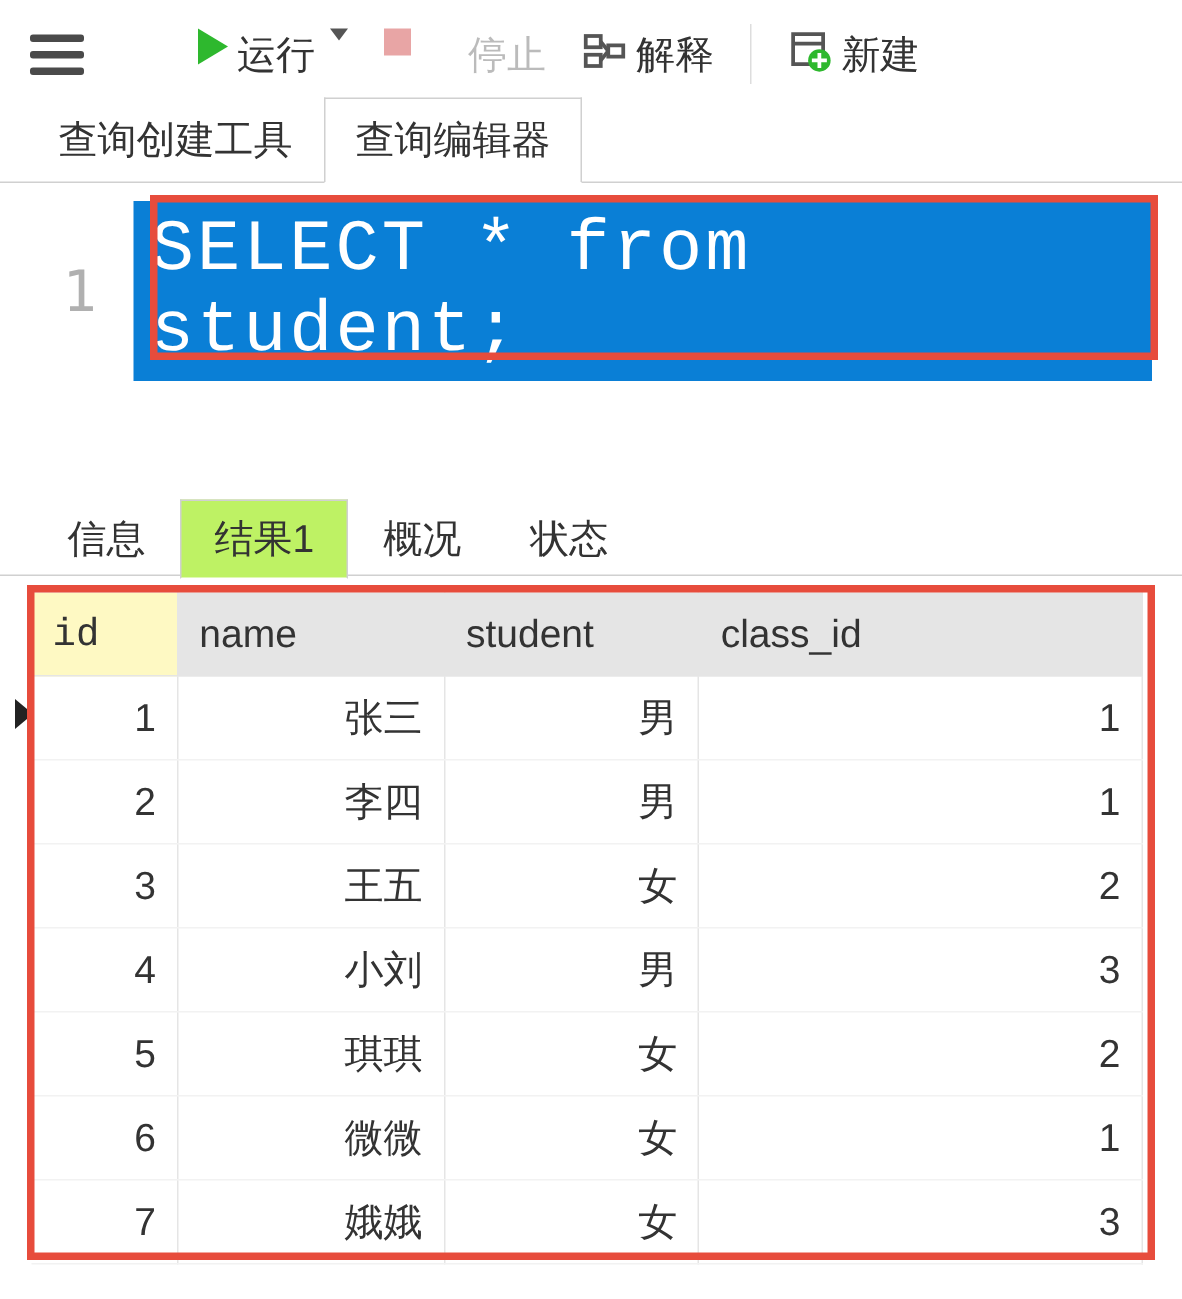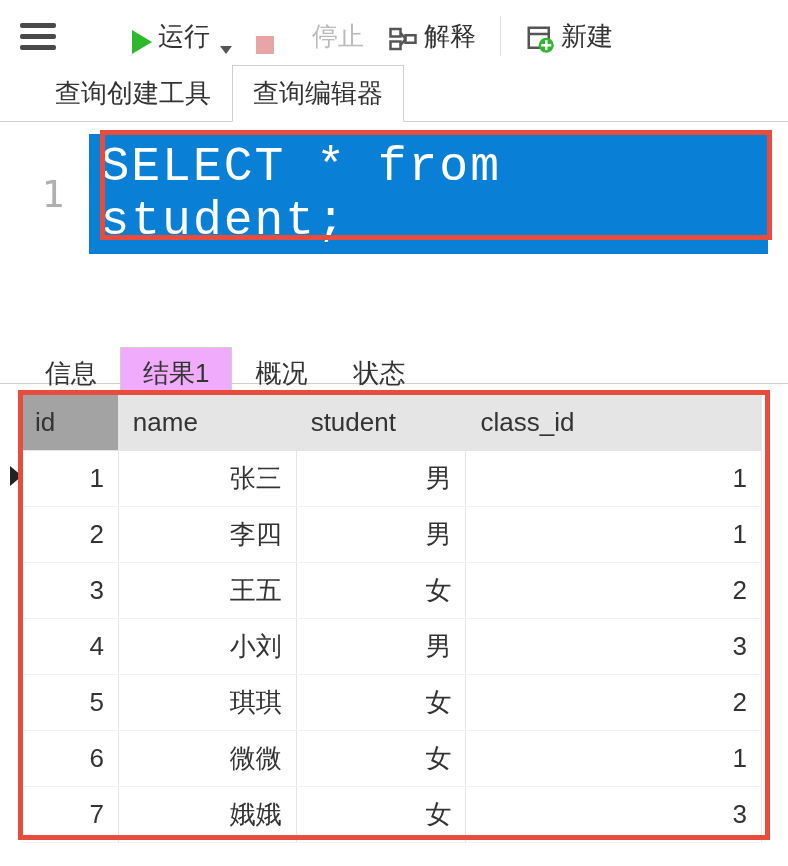--- a/index.html
+++ b/index.html
@@ -30,21 +30,21 @@
       margin-right: 60px;
     }
     .hamburger span {
       display: block;
       height: 5px;
       background: #4a4a4a;
       border-radius: 2px;
     }
     .tb-btn {
       display: flex;
-      align-items: flex-end;
+      align-items: flex-start;
       gap: 6px;
       font-size: 26px;
       color: #333;
       padding: 4px 8px;
       font-family: Liberation Mono, monospace;
     }
     .tb-btn.disabled { color: #bbb; gap: 38px; }
     .play-icon {
       width: 0; height: 0;
       border-left: 20px solid #2eb82e;
@@ -71,21 +71,21 @@
       height: 40px;
       background: #ddd;
       margin: 0 8px;
     }
     
     
     .editor-tabs {
       height: 50px;
       display: flex;
       align-items: flex-end;
-      padding-left: 34px;
+      padding-left: 18px;
       border-bottom: 1px solid #d0d0d0;
     }
     .etab {
       padding: 10px 20px;
       font-size: 26px;
       color: #333;
       border: 1px solid transparent;
       position: relative;
       top: 1px;
     }
@@ -138,26 +138,26 @@
       align-items: flex-end;
       padding-left: 22px;
       border-bottom: 1px solid #d0d0d0;
     }
     .rtab {
       padding: 8px 22px;
       font-size: 26px;
       color: #333;
       border: 1px solid transparent;
       position: relative;
-      top: 17px;
+      top: 3px;
     }
     .rtab.active {
       border: 1px solid #d0d0d0;
       border-bottom: 1px solid #fff;
-      background: #f0abfc;
+      background: #bef264;
     }
     
     
     .table-wrap {
       position: relative;
       padding: 10px 20px 20px 20px;
     }
     .data-table {
       width: 742px;
       border-collapse: collapse;
@@ -165,21 +165,22 @@
     }
     .data-table th {
       text-align: left;
       font-weight: normal;
       padding: 12px 14px;
       border: 1px solid #e5e5e5;
       color: #333;
       background: #e5e5e5;
     }
     .data-table th.col-id {
-      background: #a3a3a3;
+      background: #fef9c3;
+      font-family: Liberation Mono, monospace;
     }
     .data-table td {
       padding: 10px 14px;
       border-right: 1px solid #e5e5e5;
       border-bottom: 1px solid #f2f2f2;
       color: #333;
       text-align: right;
     }
     .data-table td.num {
       text-align: right;

